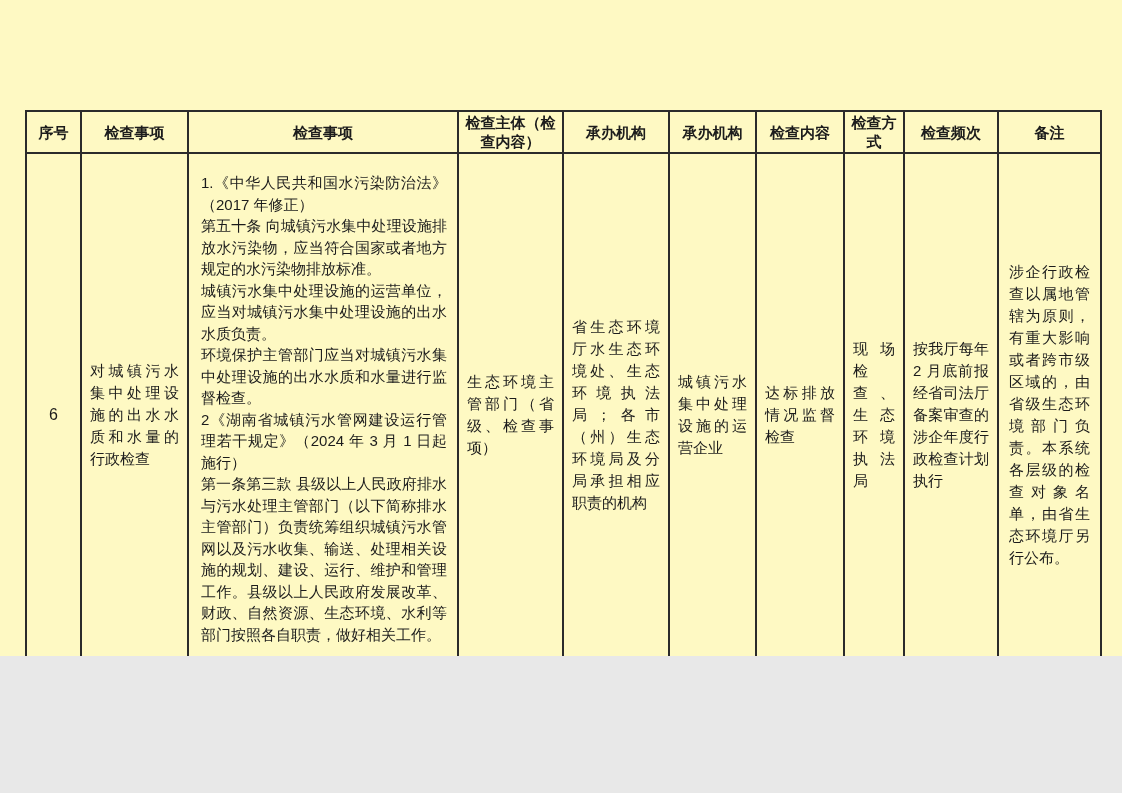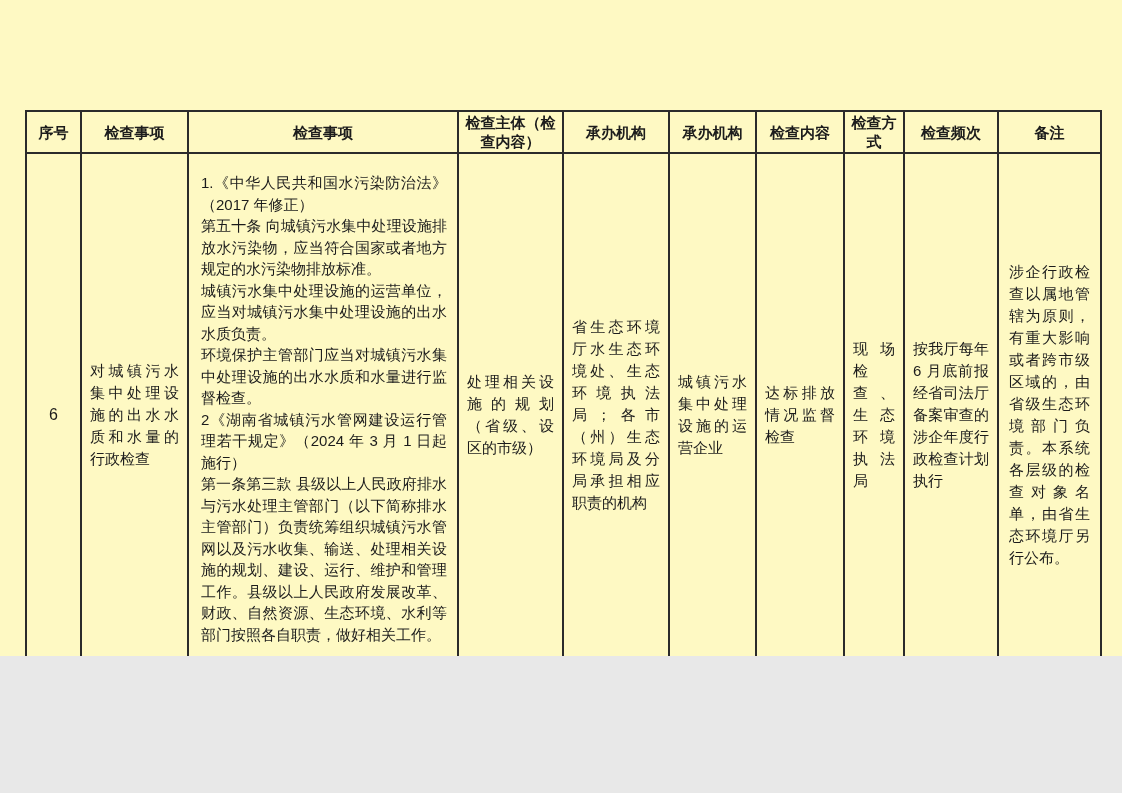--- a/index.html
+++ b/index.html
@@ -122,36 +122,36 @@
         </td>
         <td class="legal-cell">
           <div class="para">1.《中华人民共和国水污染防治法》（2017 年修正）</div>
           <div class="para">第五十条  向城镇污水集中处理设施排放水污染物，应当符合国家或者地方规定的水污染物排放标准。</div>
           <div class="para">城镇污水集中处理设施的运营单位，应当对城镇污水集中处理设施的出水水质负责。</div>
           <div class="para">环境保护主管部门应当对城镇污水集中处理设施的出水水质和水量进行监督检查。</div>
           <div class="para">2《湖南省城镇污水管网建设运行管理若干规定》（2024 年 3 月 1 日起施行）</div>
           <div class="para">第一条第三款  县级以上人民政府排水与污水处理主管部门（以下简称排水主管部门）负责统筹组织城镇污水管网以及污水收集、输送、处理相关设施的规划、建设、运行、维护和管理工作。县级以上人民政府发展改革、财政、自然资源、生态环境、水利等部门按照各自职责，做好相关工作。</div>
         </td>
         <td>
-          <div class="jtext">处理相关设施的规划（省级、设区的市级）</div>
+          <div class="jtext">生态环境主管部门（省级、检查事项）</div>
         </td>
         <td>
           <div class="jtext">省生态环境厅水生态环境处、生态环境执法局；各市（州）生态环境局及分局承担相应职责的机构</div>
         </td>
         <td>
           <div class="jtext">城镇污水集中处理设施的运营企业</div>
         </td>
         <td>
           <div class="jtext">达标排放情况监督检查</div>
         </td>
         <td>
           <div class="jtext">现场检查、生态环境执法局</div>
         </td>
         <td>
-          <div class="jtext">按我厅每年 6 月底前报经省司法厅备案审查的涉企年度行政检查计划执行</div>
+          <div class="jtext">按我厅每年 2 月底前报经省司法厅备案审查的涉企年度行政检查计划执行</div>
         </td>
         <td class="remarks-cell">
           <div class="jtext">涉企行政检查以属地管辖为原则，有重大影响或者跨市级区域的，由省级生态环境部门负责。本系统各层级的检查对象名单，由省生态环境厅另行公布。</div>
         </td>
       </tr>
     </tbody>
   </table>
 
   <div class="footer-page">– 8 –</div>
 

